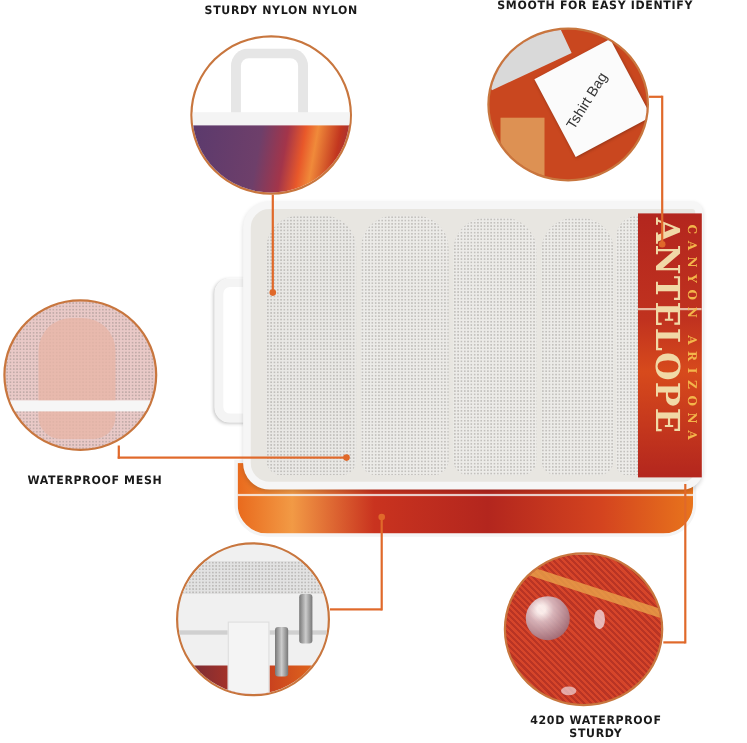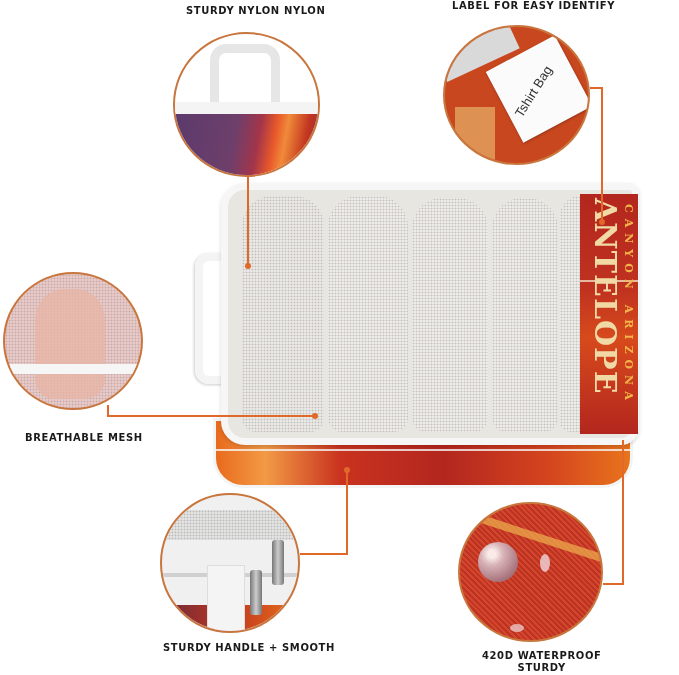--- a/index.html
+++ b/index.html
@@ -19,24 +19,23 @@
     background-color: #ecebe8;
     background-image:
       radial-gradient(circle, rgba(120,115,110,0.35) 0.8px, transparent 1.1px);
     background-size: 3px 3px;
   }
 </style>
 </head>
 <body>
 
 <div class="label" style="left:186px; top:5px;">STURDY NYLON NYLON</div>
-<div class="label" style="left:452px; top:0px;">LABEL FOR EASY IDENTIFY</div>
-<div class="label" style="left:25px; top:432px;">BREATHABLE MESH</div>
+<div class="label" style="left:452px; top:0px;">SMOOTH FOR EASY IDENTIFY</div>
+<div class="label" style="left:25px; top:432px;">WATERPROOF MESH</div>
 <div class="label" style="left:163px; top:642px;">
-  <div>STURDY HANDLE + SMOOTH</div>
 </div>
 <div class="label" style="left:482px; top:650px; text-align:center;">
   <div>420D WATERPROOF</div>
   <div>STURDY</div>
 </div>
 
 <div style="position:absolute; left:195px; top:183px; width:450px; height:310px;">
 
   <div style="position:absolute; left:0px; top:70px; width:40px; height:115px; border:8px solid #f4f4f4; border-right:none; border-radius:14px 0 0 14px; box-shadow: -1px 1px 3px rgba(0,0,0,0.2);"></div>
 

